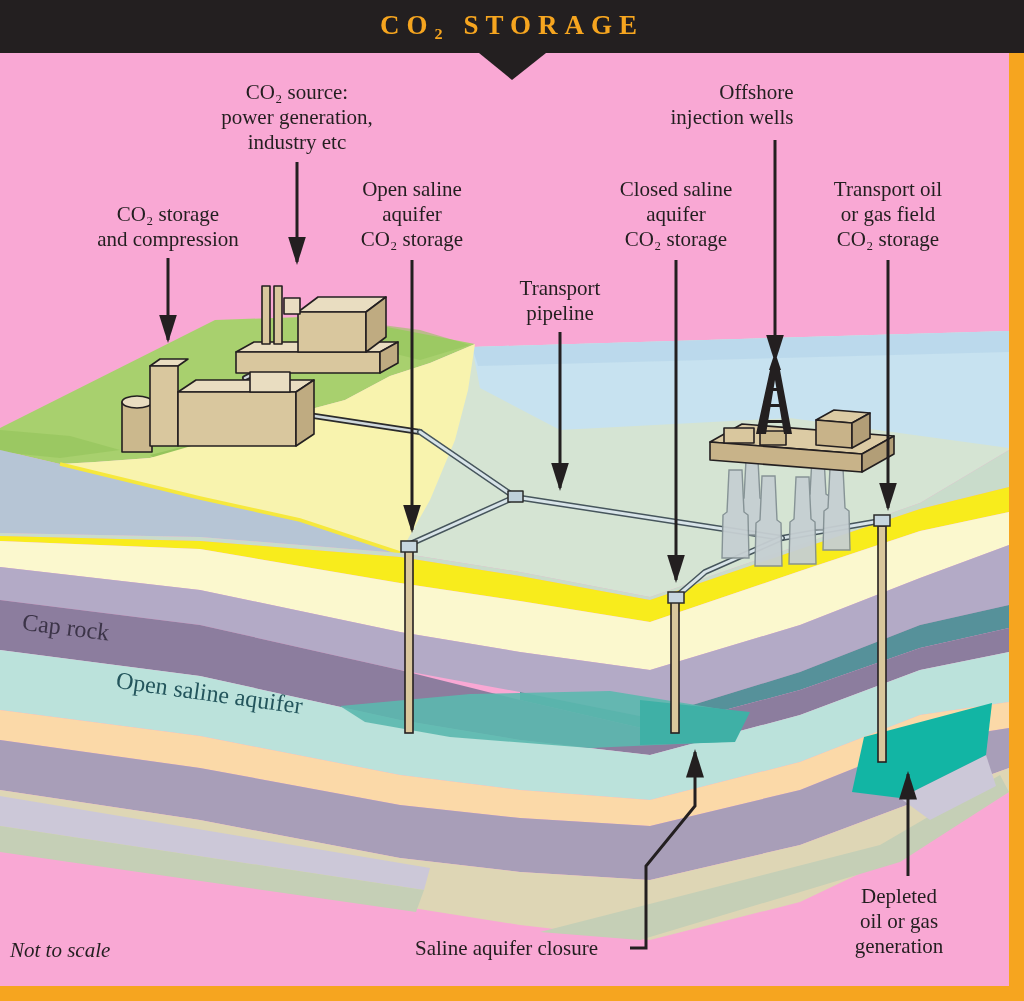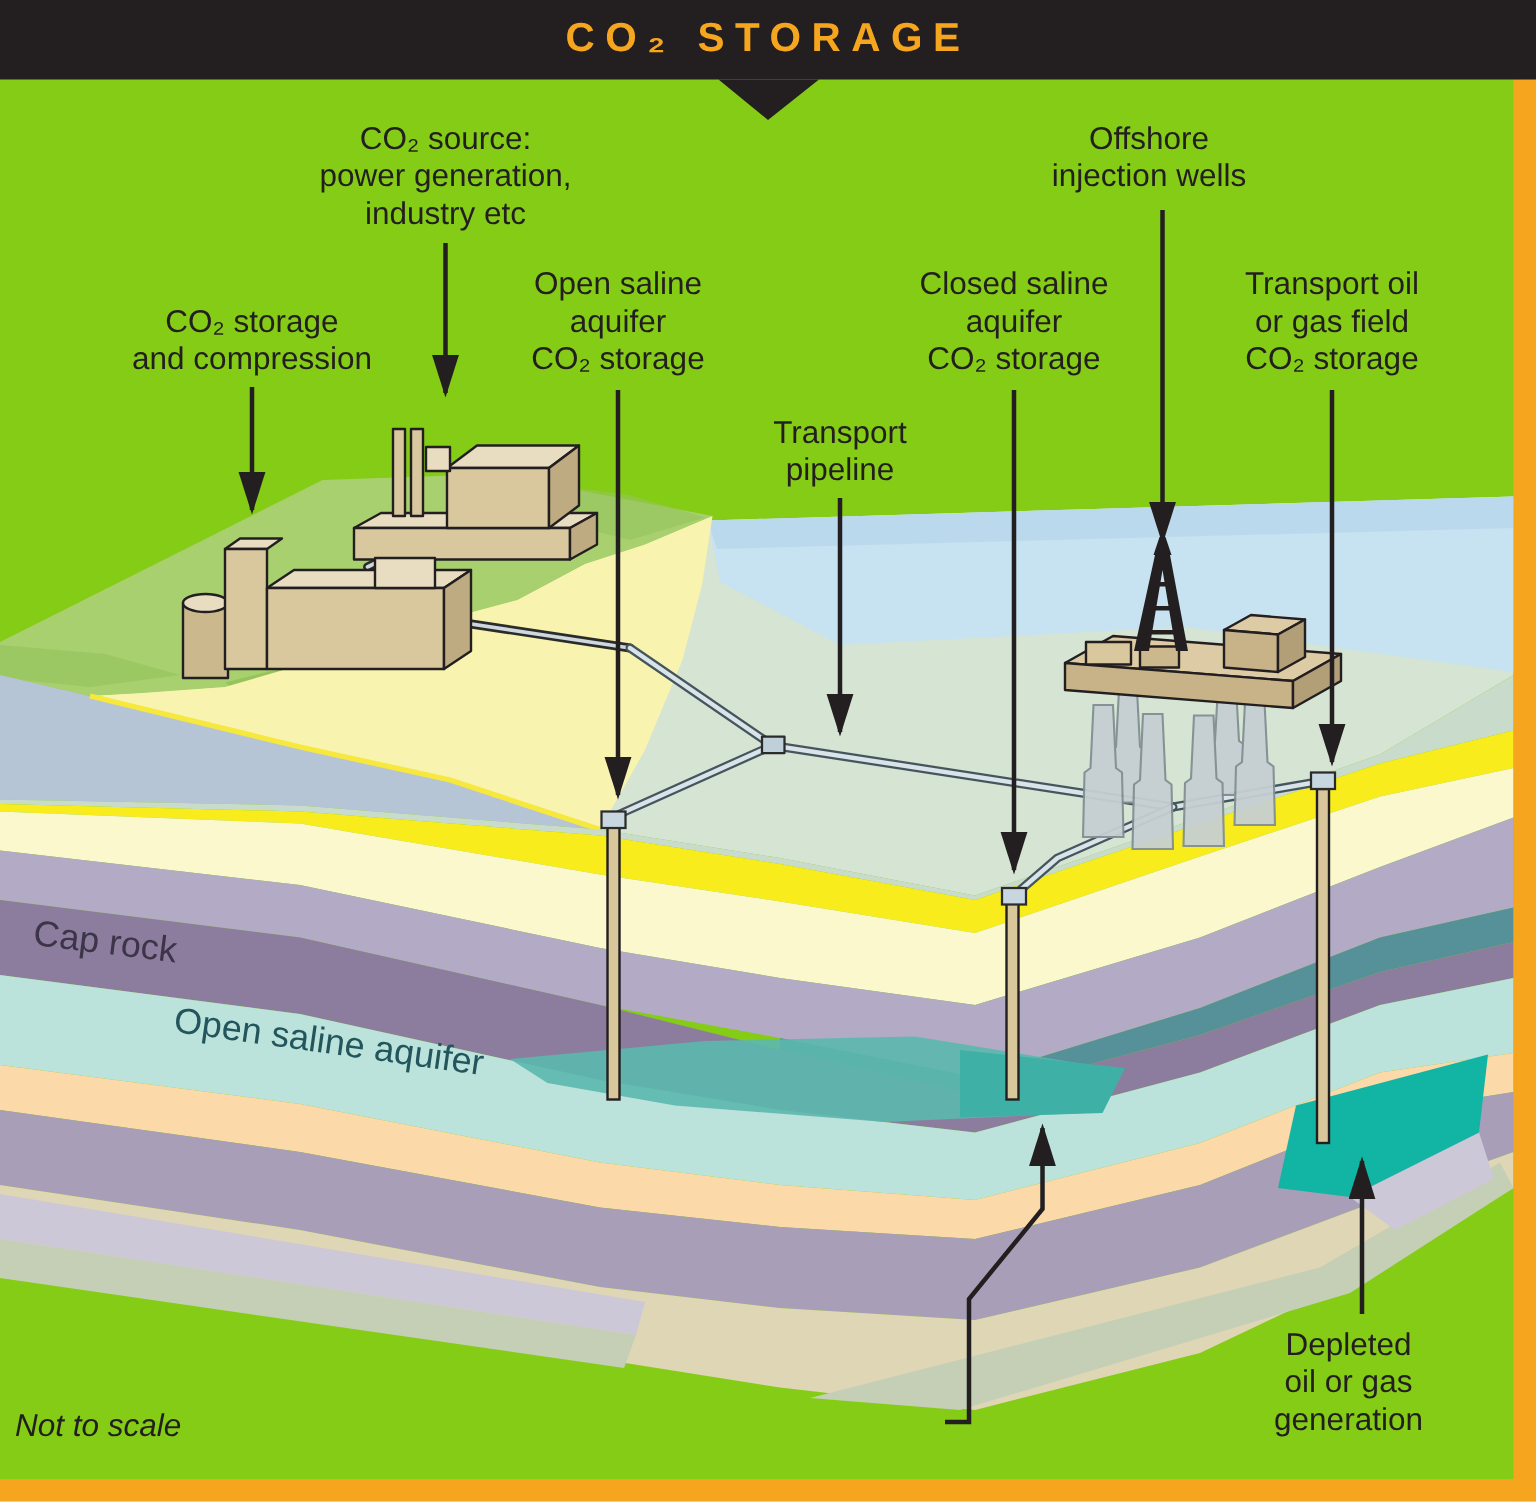--- a/index.html
+++ b/index.html
@@ -1,17 +1,17 @@
 <!DOCTYPE html>
 <html><head>
 <meta charset="utf-8">
 <style>
   html,body{margin:0;padding:0;background:#ffffff;}
-  #stage{position:relative;width:1024px;height:1001px;background:#84cc16;overflow:hidden;
-         font-family:Liberation Sans, sans-serif;color:#231f20;}
+  #stage{position:relative;width:1024px;height:1001px;background:#f9a8d4;overflow:hidden;
+         font-family:Liberation Serif, serif;color:#231f20;}
   #header{position:absolute;left:0;top:0;width:1024px;height:53px;background:#231f20;z-index:5;}
   #header .title{width:100%;text-align:center;line-height:50px;color:#f6a51f;
 
          font-size:27px;font-weight:bold;letter-spacing:7px;}
   svg{position:absolute;left:0;top:0;}
   .label{position:absolute;white-space:pre-line;text-align:center;font-size:21px;line-height:25px;
          transform:translateX(-50%);z-index:4;}
   .label.left{transform:none;text-align:left;}
   .label.rot7{transform:rotate(7deg);transform-origin:left top;font-size:24px;color:#3c3448;}
   .label.rot8{transform:rotate(8deg);transform-origin:left top;font-size:24px;color:#23555c;}
@@ -161,35 +161,36 @@
     </g>
 
     <polygon points="479,53 546,53 512,80" fill="#231f20"></polygon>
     <rect x="1009" y="53" width="15" height="948" fill="#f6a51f"></rect>
     <rect x="0" y="986" width="1024" height="15" fill="#f6a51f"></rect>
   </svg>
 
   <div class="label" style="left:297px;top:80px;">CO₂ source:
 power generation,
 industry etc</div>
-  <div class="label" style="left:766px;top:80px;">Offshore
+  <div class="label" style="left:732px;top:80px;text-align:right;">Offshore
 injection wells</div>
   <div class="label" style="left:168px;top:202px;">CO₂ storage
 and compression</div>
   <div class="label" style="left:412px;top:177px;">Open saline
 aquifer
 CO₂ storage</div>
   <div class="label" style="left:676px;top:177px;">Closed saline
 aquifer
 CO₂ storage</div>
   <div class="label" style="left:888px;top:177px;">Transport oil
 or gas field
 CO₂ storage</div>
   <div class="label" style="left:560px;top:276px;">Transport
 pipeline</div>
   <div class="label left rot7" style="left:24px;top:610px;">Cap rock</div>
   <div class="label left rot8" style="left:118px;top:668px;">Open saline aquifer</div>
+  <div class="label left" style="left:415px;top:936px;">Saline aquifer closure</div>
   <div class="label" style="left:899px;top:884px;">Depleted
 oil or gas
 generation</div>
   <div class="label left italic" style="left:10px;top:938px;">Not to scale</div>
 
 </div>
 
 </body></html>

